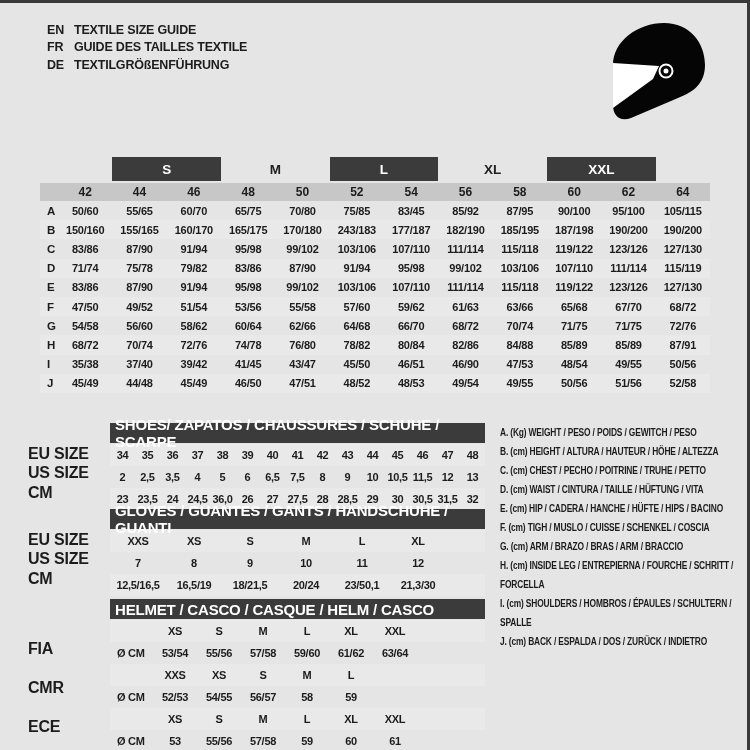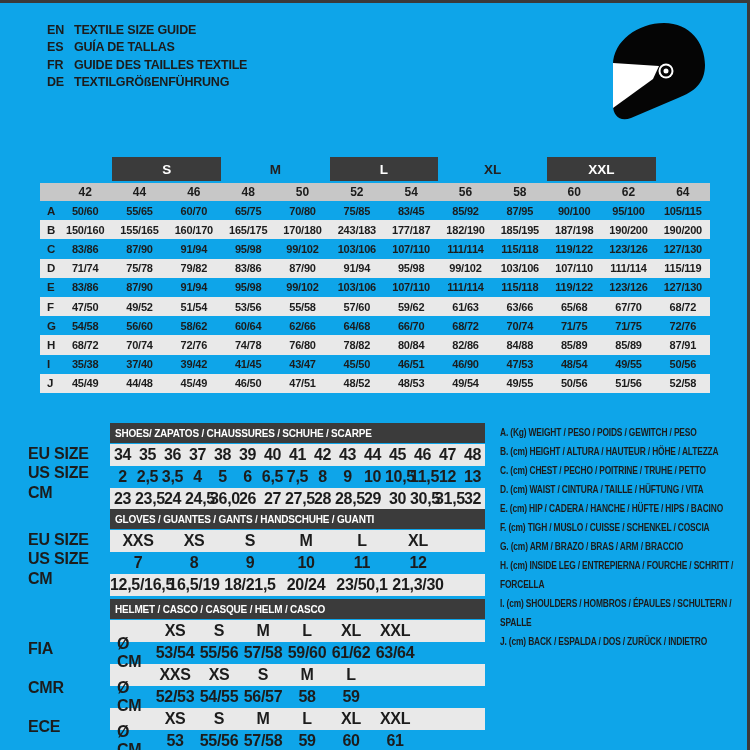--- a/index.html
+++ b/index.html
@@ -1,18 +1,18 @@
 <!DOCTYPE html>
 <html><head>
 <meta charset="utf-8">
 <style>
   html,body{margin:0;padding:0;background:#fff;}
   .page{
     position:relative;width:750px;height:750px;box-sizing:border-box;
-    background:#0ea5e9;color:#1c1c1c;overflow:hidden;
+    background:#e5e5e5;color:#1c1c1c;overflow:hidden;
     border-top:3px solid #3a3a3a;border-right:3px solid #3a3a3a;
     font-family:"Liberation Sans",sans-serif;
   }
   
   .langs{position:absolute;left:47px;top:18px;}
   .lang-row{display:flex;height:17.5px;align-items:center;font-weight:700;font-size:12.5px;letter-spacing:-0.2px;}
   .lang-code{width:27px;}
   
   .helmet-icon{position:absolute;left:608px;top:16px;}
   
@@ -24,44 +24,40 @@
   .num-row{display:grid;grid-template-columns:18px repeat(12,1fr);background:#c7c7c7;height:18px;align-items:center;text-align:center;font-weight:700;font-size:12px;}
   .data-row{display:grid;grid-template-columns:18px repeat(12,1fr);height:19.2px;align-items:center;text-align:center;font-weight:700;font-size:11px;letter-spacing:-0.2px;}
   .data-row.alt{background:#e9e9e9;}
   .row-letter{text-align:left;padding-left:7px;font-size:11.5px;}
   
   .sub{position:absolute;left:28px;width:460px;}
   #shoes-sec{top:420px;} #gloves-sec{top:506px;} #helmet-sec{top:596px;}
   .sub-labels{position:absolute;left:0;top:21px;width:80px;}
   .sub-label{height:19.5px;display:flex;align-items:center;font-weight:700;font-size:16px;letter-spacing:-0.2px;}
   .sub-body{position:absolute;left:82px;top:0;width:375px;}
-  .bar{height:20px;background:#3b3b3b;color:#fff;display:flex;align-items:center;padding-left:5px;font-weight:700;font-size:10px;letter-spacing:-0.2px;margin-bottom:1px;}
-  .sub-row{display:flex;height:22px;align-items:center;text-align:center;font-weight:700;font-size:16px;letter-spacing:-0.3px;}
+  .bar{height:20px;background:#3b3b3b;color:#fff;display:flex;align-items:center;padding-left:5px;font-weight:700;font-size:15px;letter-spacing:-0.2px;margin-bottom:1px;}
+  .sub-row{display:flex;height:22px;align-items:center;text-align:center;font-weight:700;font-size:11px;letter-spacing:-0.3px;}
   .sub-row.alt{background:#e9e9e9;}
   .cell-shoe{width:25px;}
   .cell-glove{width:56px;}
   .cell-helm-unit{width:36px;text-align:left;padding-left:7px;}
   .cell-helm{width:44px;}
   
   .legend{position:absolute;left:500px;top:420px;width:304px;transform:scaleX(0.8);transform-origin:left top;font-weight:700;font-size:10.5px;letter-spacing:-0.2px;}
   .legend-item{line-height:19px;}
 </style>
 </head>
 <body>
 
 <div class="page">
 
   <div class="langs" id="langs">
       <div class="lang-row">
         <span class="lang-code">EN</span>
         <span class="lang-title">TEXTILE SIZE GUIDE</span>
-      </div>
-      <div class="lang-row">
-        <span class="lang-code">ES</span>
-        <span class="lang-title">GUÍA DE TALLAS</span>
       </div>
       <div class="lang-row">
         <span class="lang-code">FR</span>
         <span class="lang-title">GUIDE DES TAILLES TEXTILE</span>
       </div>
       <div class="lang-row">
         <span class="lang-code">DE</span>
         <span class="lang-title">TEXTILGRÖßENFÜHRUNG</span>
       </div>
     </div>

